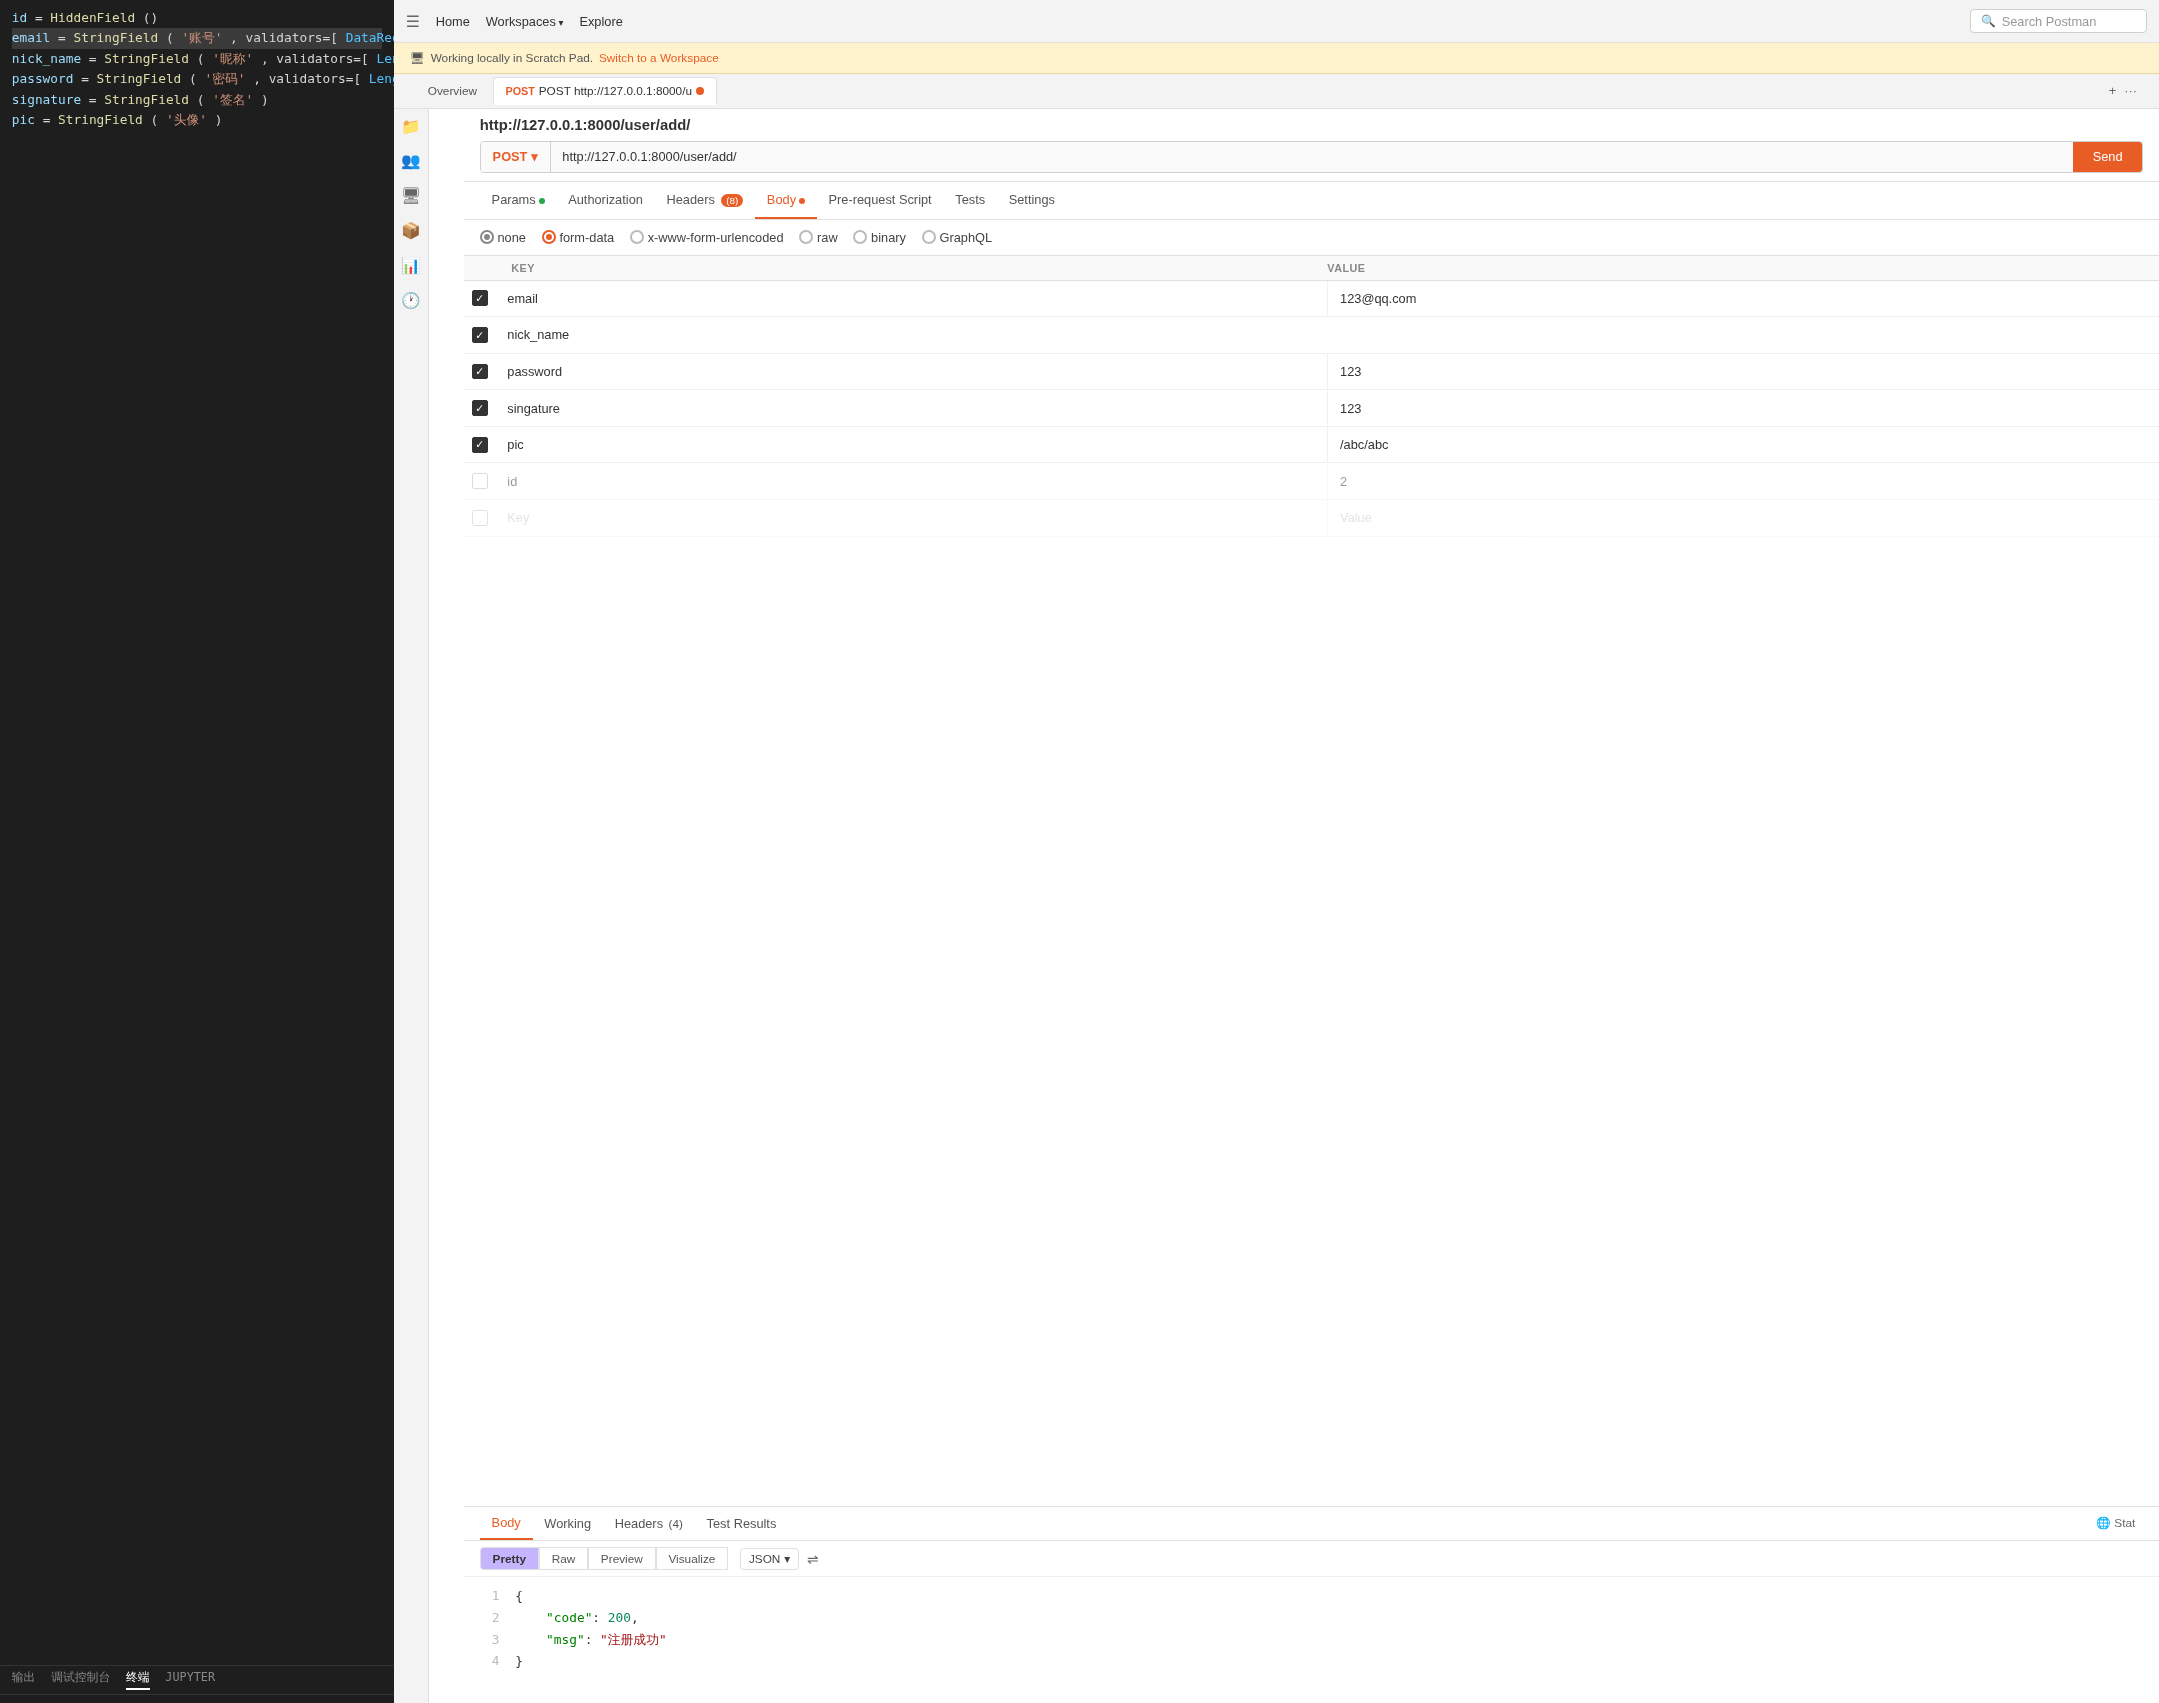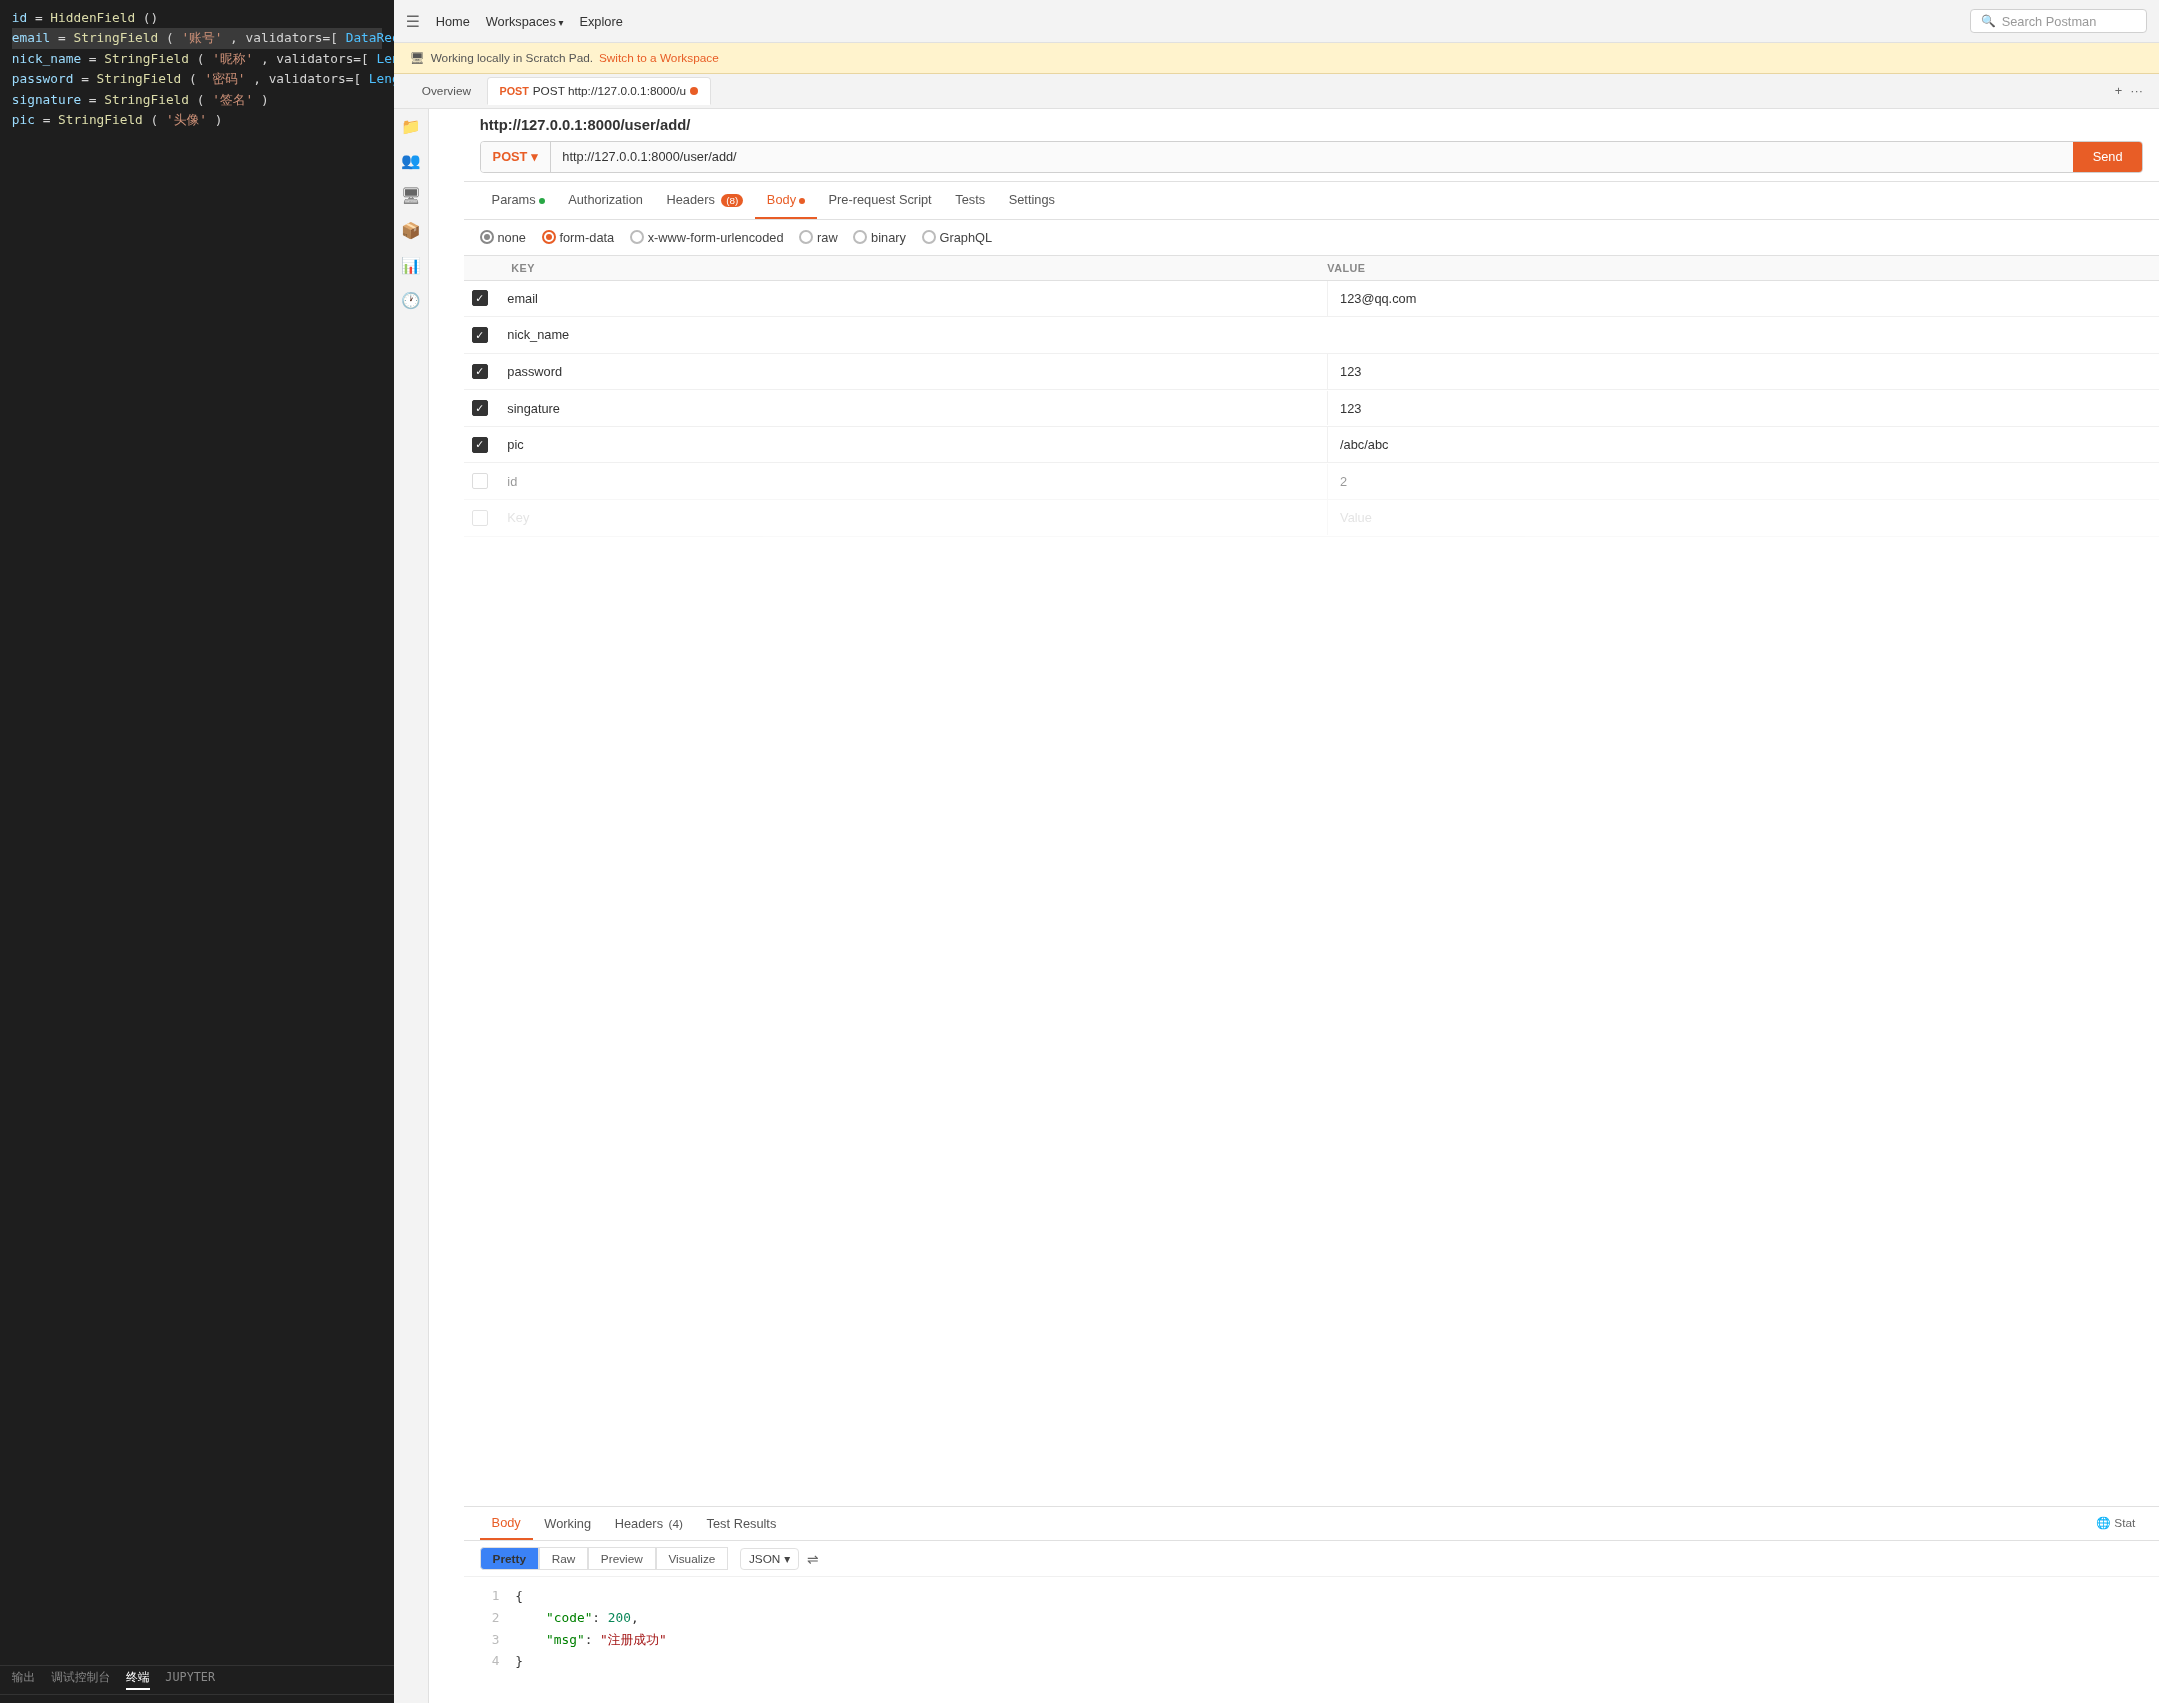--- a/index.html
+++ b/index.html
@@ -72,21 +72,21 @@
       border-bottom: 1px solid #e8d5a0;
     }
     .scratch-link { color: #e85d26; cursor: pointer; font-weight: 400; }
 
     
     .pm-tabs-bar {
       display: flex;
       align-items: center;
       background: #f3f3f3;
       border-bottom: 1px solid #e0e0e0;
-      padding: 0 16px;
+      padding: 0 22px;
       height: 35px;
       gap: 3.9px;
     }
     .pm-tab {
       padding: 5.9px 11.8px;
       font-size: 11.8px;
       color: #555;
       cursor: pointer;
       border-radius: 3.9px 3.9px 0 0;
       white-space: nowrap;
@@ -293,21 +293,21 @@
     }
     .pm-format-tab {
       padding: 3.9px 11.8px;
       font-size: 11.8px;
       color: #555;
       cursor: pointer;
       border: 1px solid #e0e0e0;
     }
     .pm-format-tab:first-child { border-radius: 3.9px 0 0 3.9px; }
     .pm-format-tab:last-child { border-radius: 0 3.9px 3.9px 0; }
-    .pm-format-tab.active { background: #3b82f6; color: #333; font-weight: 600; }
+    .pm-format-tab.active { background: #c4b5fd; color: #333; font-weight: 600; }
     .pm-format-select {
       margin-left: 11.8px;
       display: flex;
       align-items: center;
       gap: 3.9px;
       border: 1px solid #e0e0e0;
       border-radius: 3.9px;
       padding: 3px 7.9px;
       font-size: 11.8px;
       color: #444;

